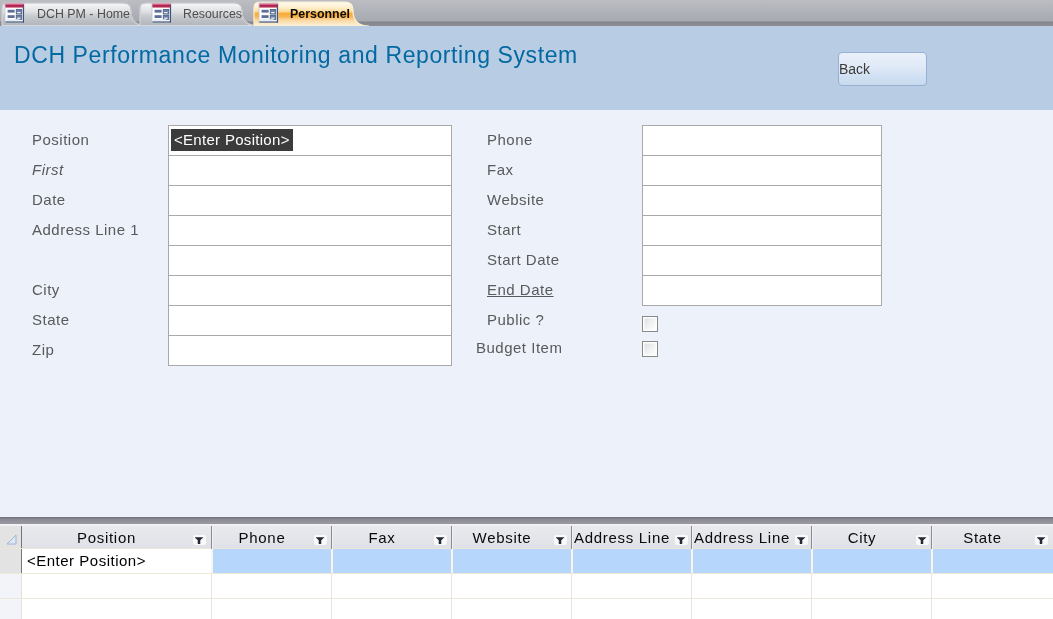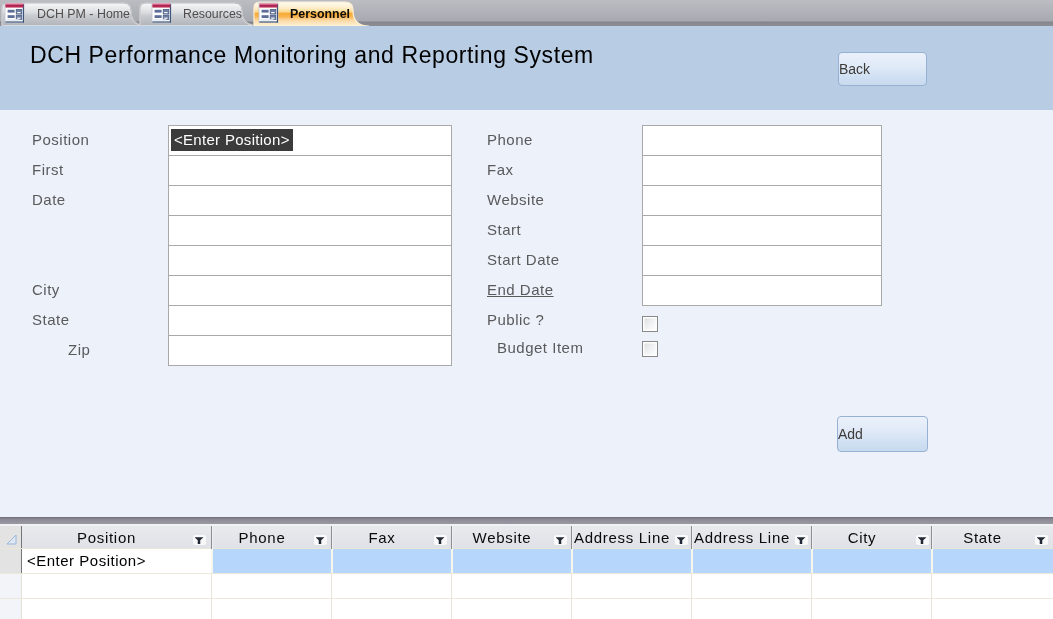--- a/index.html
+++ b/index.html
@@ -5,21 +5,21 @@
   html,body{margin:0;padding:0;}
   body{width:1053px;height:619px;overflow:hidden;position:relative;
        font-family:"Liberation Sans", sans-serif;background:#edf1f9;}
   .abs{position:absolute;}
 
   
   #tabbar{left:0;top:0;width:1053px;height:26px;}
 
   
   #band{left:0;top:26px;width:1053px;height:84px;background:#b8cce4;}
-  #title{left:30px;top:16px;font-size:23px;color:#000000;letter-spacing:0.6px;}
+  #title{left:14px;top:16px;font-size:23px;color:#0369a1;letter-spacing:0.6px;}
   #subtitle{left:14px;top:53px;font-size:17px;color:#262626;letter-spacing:0.8px;}
   .btn{border:1px solid #96b1d4;border-radius:4px;color:#3d3b38;
        background:linear-gradient(#ebf1fb,#dfe9f7 45%,#d0e0f3 75%,#c9daee);
        font-size:14px;}
   #back{left:838px;top:26px;width:87px;height:32px;line-height:32px;}
   #add{left:837px;top:306px;width:89px;height:34px;line-height:34px;}
 
   
   #form{left:0;top:110px;width:1053px;height:407px;background:#edf1f9;}
   .lbl{position:absolute;font-size:15px;letter-spacing:0.5px;color:#595a5c;height:30px;line-height:30px;white-space:nowrap;}
@@ -115,55 +115,55 @@
 </svg>
 </div>
 
 <div id="band" class="abs">
   <div id="title" class="abs">DCH Performance Monitoring and Reporting System</div>
   <div id="back" class="abs btn">Back</div>
 </div>
 
 <div id="form" class="abs">
   <div class="lbl" style="left:32px;top:15px;">Position</div>
-  <div class="lbl" style="left:32px;top:45px;">First</div>
+  <div class="lbl" style="left:32px;top:45px;font-style:italic;">First</div>
   <div class="lbl" style="left:32px;top:75px;">Date</div>
+  <div class="lbl" style="left:32px;top:105px;">Address Line 1</div>
   <div class="lbl" style="left:32px;top:165px;">City</div>
   <div class="lbl" style="left:32px;top:195px;">State</div>
-  <div class="lbl" style="left:32px;top:225px;margin-left:36px;">Zip</div>
+  <div class="lbl" style="left:32px;top:225px;">Zip</div>
 
   <div class="inp inpL" style="top:15px;"></div>
   <div class="inp inpL" style="top:45px;"></div>
   <div class="inp inpL" style="top:75px;"></div>
   <div class="inp inpL" style="top:105px;"></div>
   <div class="inp inpL" style="top:135px;"></div>
   <div class="inp inpL" style="top:165px;"></div>
   <div class="inp inpL" style="top:195px;"></div>
   <div class="inp inpL" style="top:225px;"></div>
   <div id="sel">&lt;Enter Position&gt;</div>
 
   <div class="lbl" style="left:487px;top:15px;">Phone</div>
   <div class="lbl" style="left:487px;top:45px;">Fax</div>
   <div class="lbl" style="left:487px;top:75px;">Website</div>
   <div class="lbl" style="left:487px;top:105px;">Start</div>
   <div class="lbl" style="left:487px;top:135px;">Start Date</div>
   <div class="lbl" style="left:487px;top:165px;text-decoration:underline;">End Date</div>
   <div class="lbl" style="left:487px;top:195px;">Public ?</div>
-  <div class="lbl" style="left:497px;top:223px;">Budget Item</div>
+  <div class="lbl" style="left:476px;top:223px;">Budget Item</div>
 
   <div class="inp inpR" style="top:15px;"></div>
   <div class="inp inpR" style="top:45px;"></div>
   <div class="inp inpR" style="top:75px;"></div>
   <div class="inp inpR" style="top:105px;"></div>
   <div class="inp inpR" style="top:135px;"></div>
   <div class="inp inpR" style="top:165px;"></div>
   <div class="cb" style="top:206px;"></div>
   <div class="cb" style="top:231px;"></div>
 
-  <div id="add" class="abs btn">Add</div>
 </div>
 
 <div id="divider" class="abs"></div>
 <div id="dshead" class="abs">
   <div style="position:absolute;left:0;top:0;width:21px;height:23px;background:#e3e3e4;border-right:1px solid #757679;">
     <svg width="21" height="23">
         <path d="M16,9 L16,18 L7,18 Z" fill="#dfe8f2" stroke="#9ab6d8" stroke-width="1"></path>
       </svg>
   </div>
   <div id="hdrline"></div>

